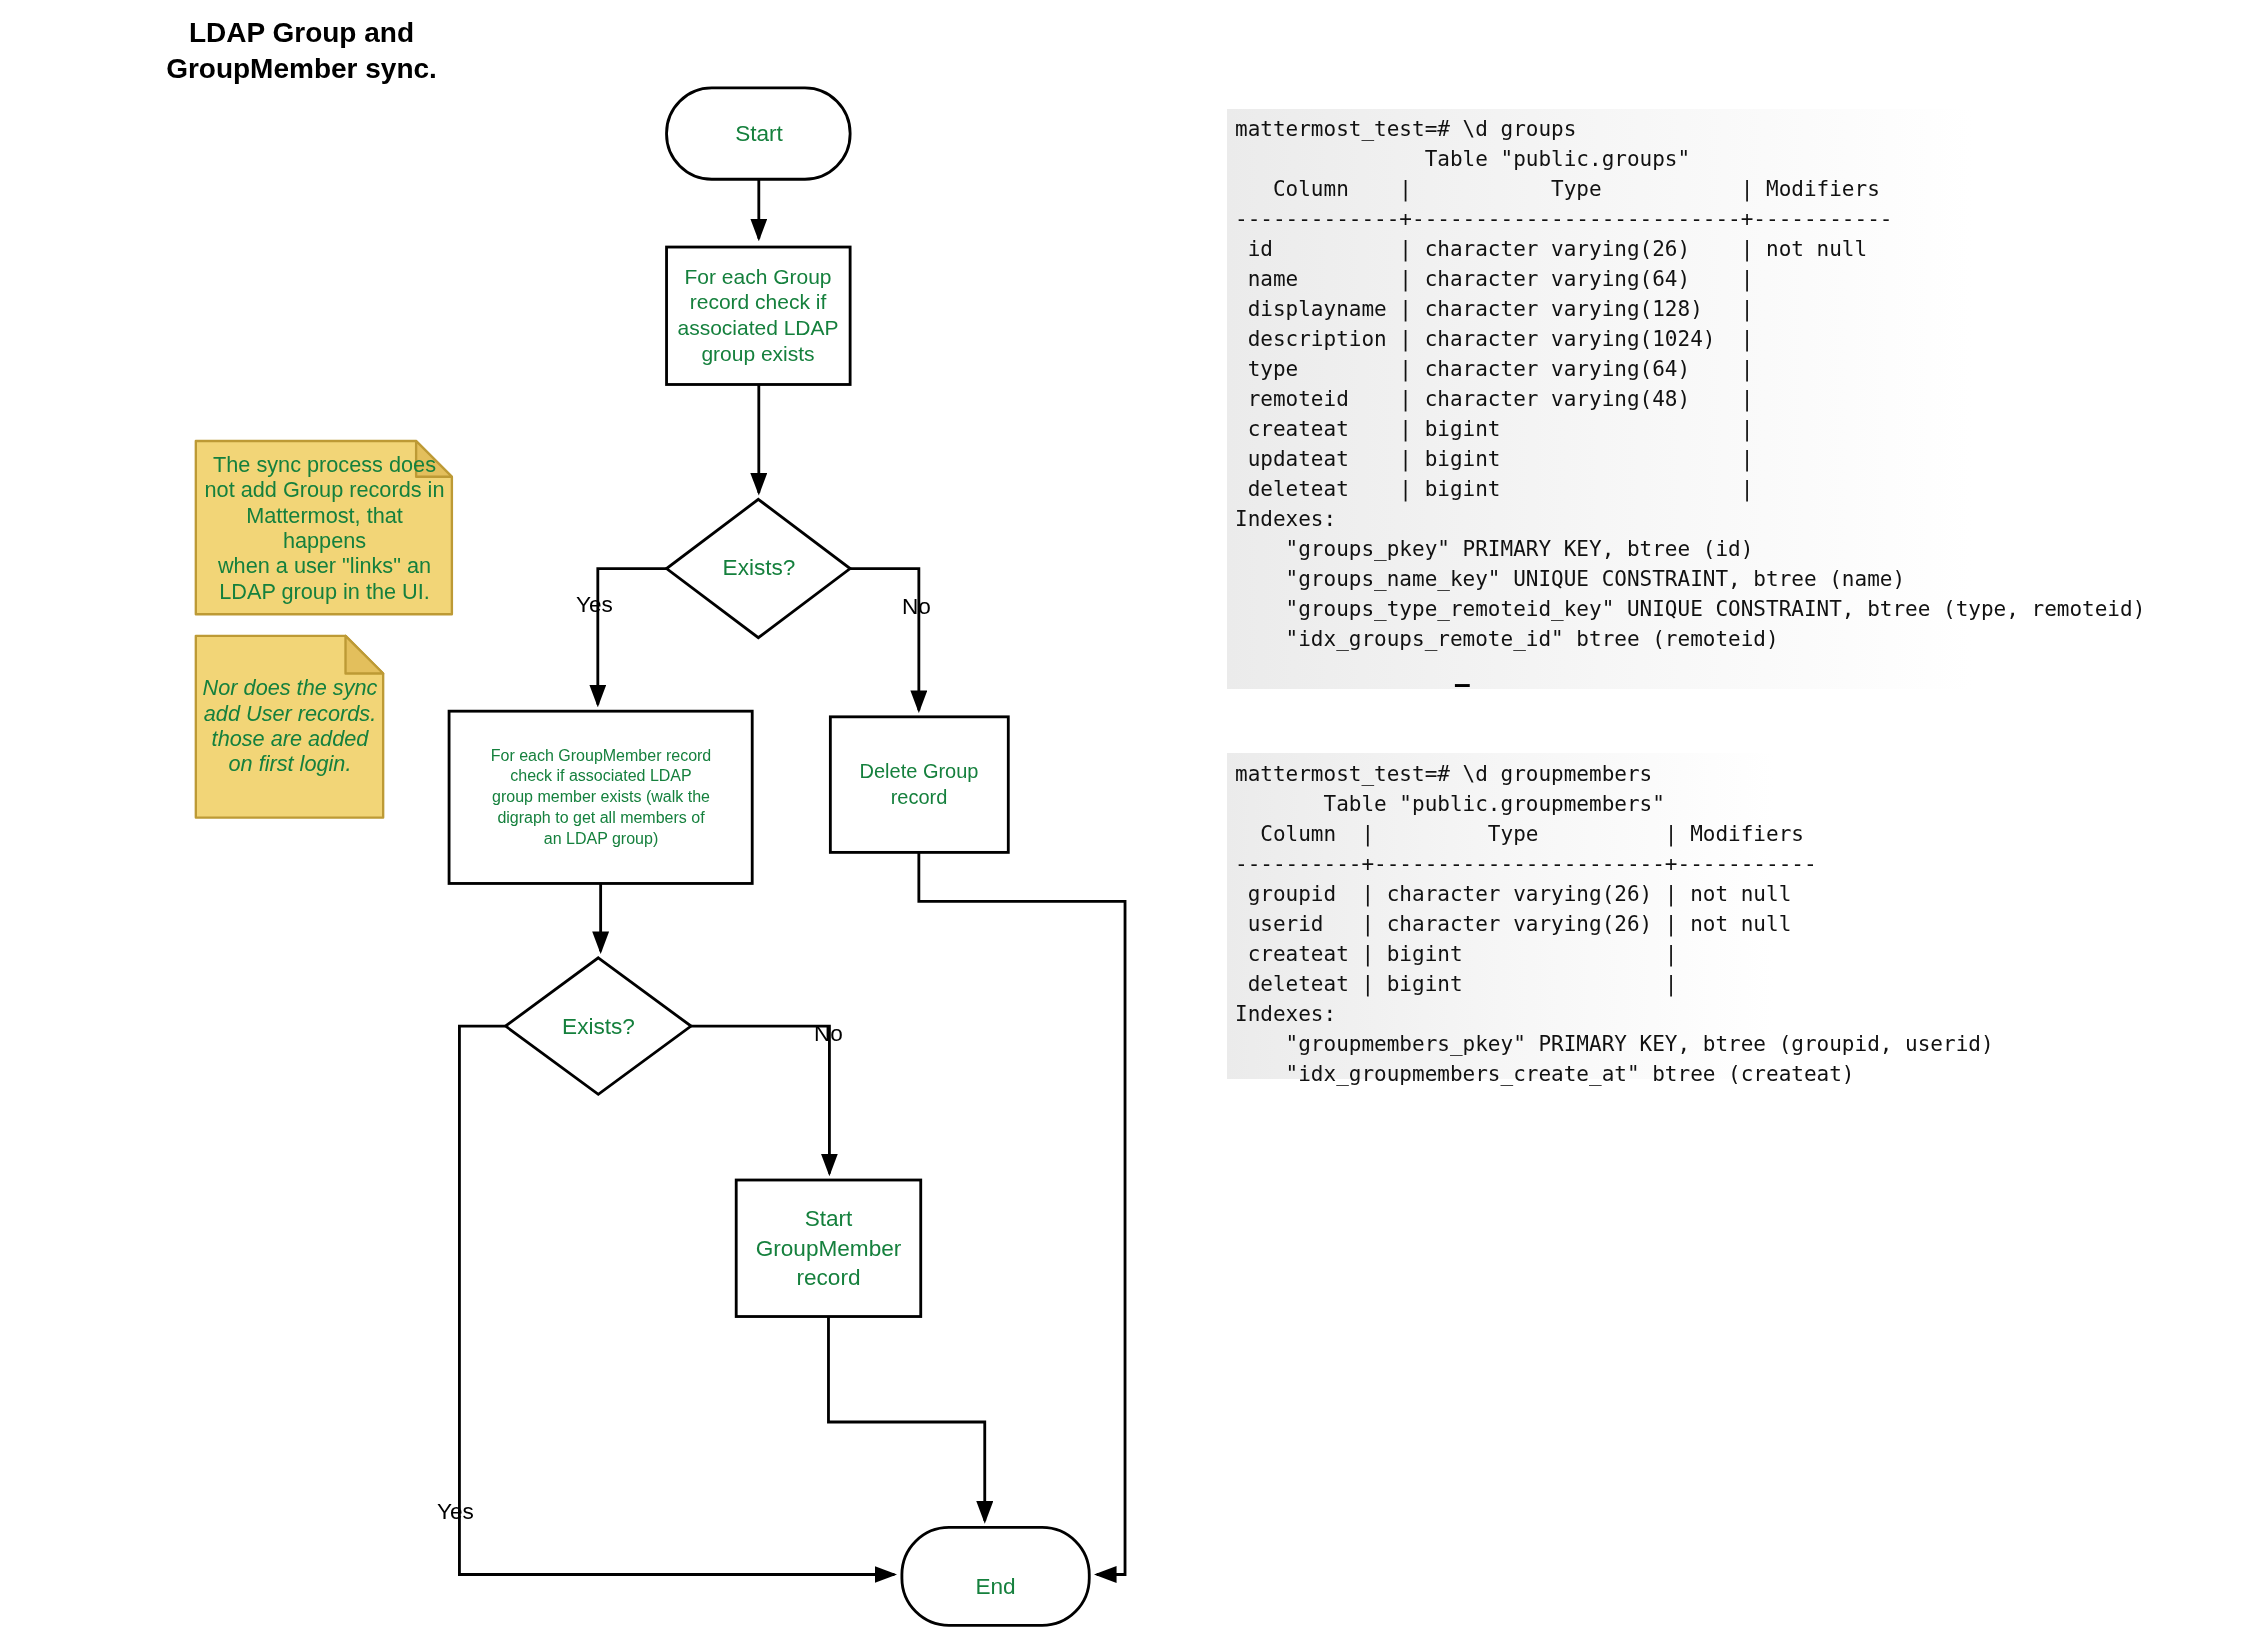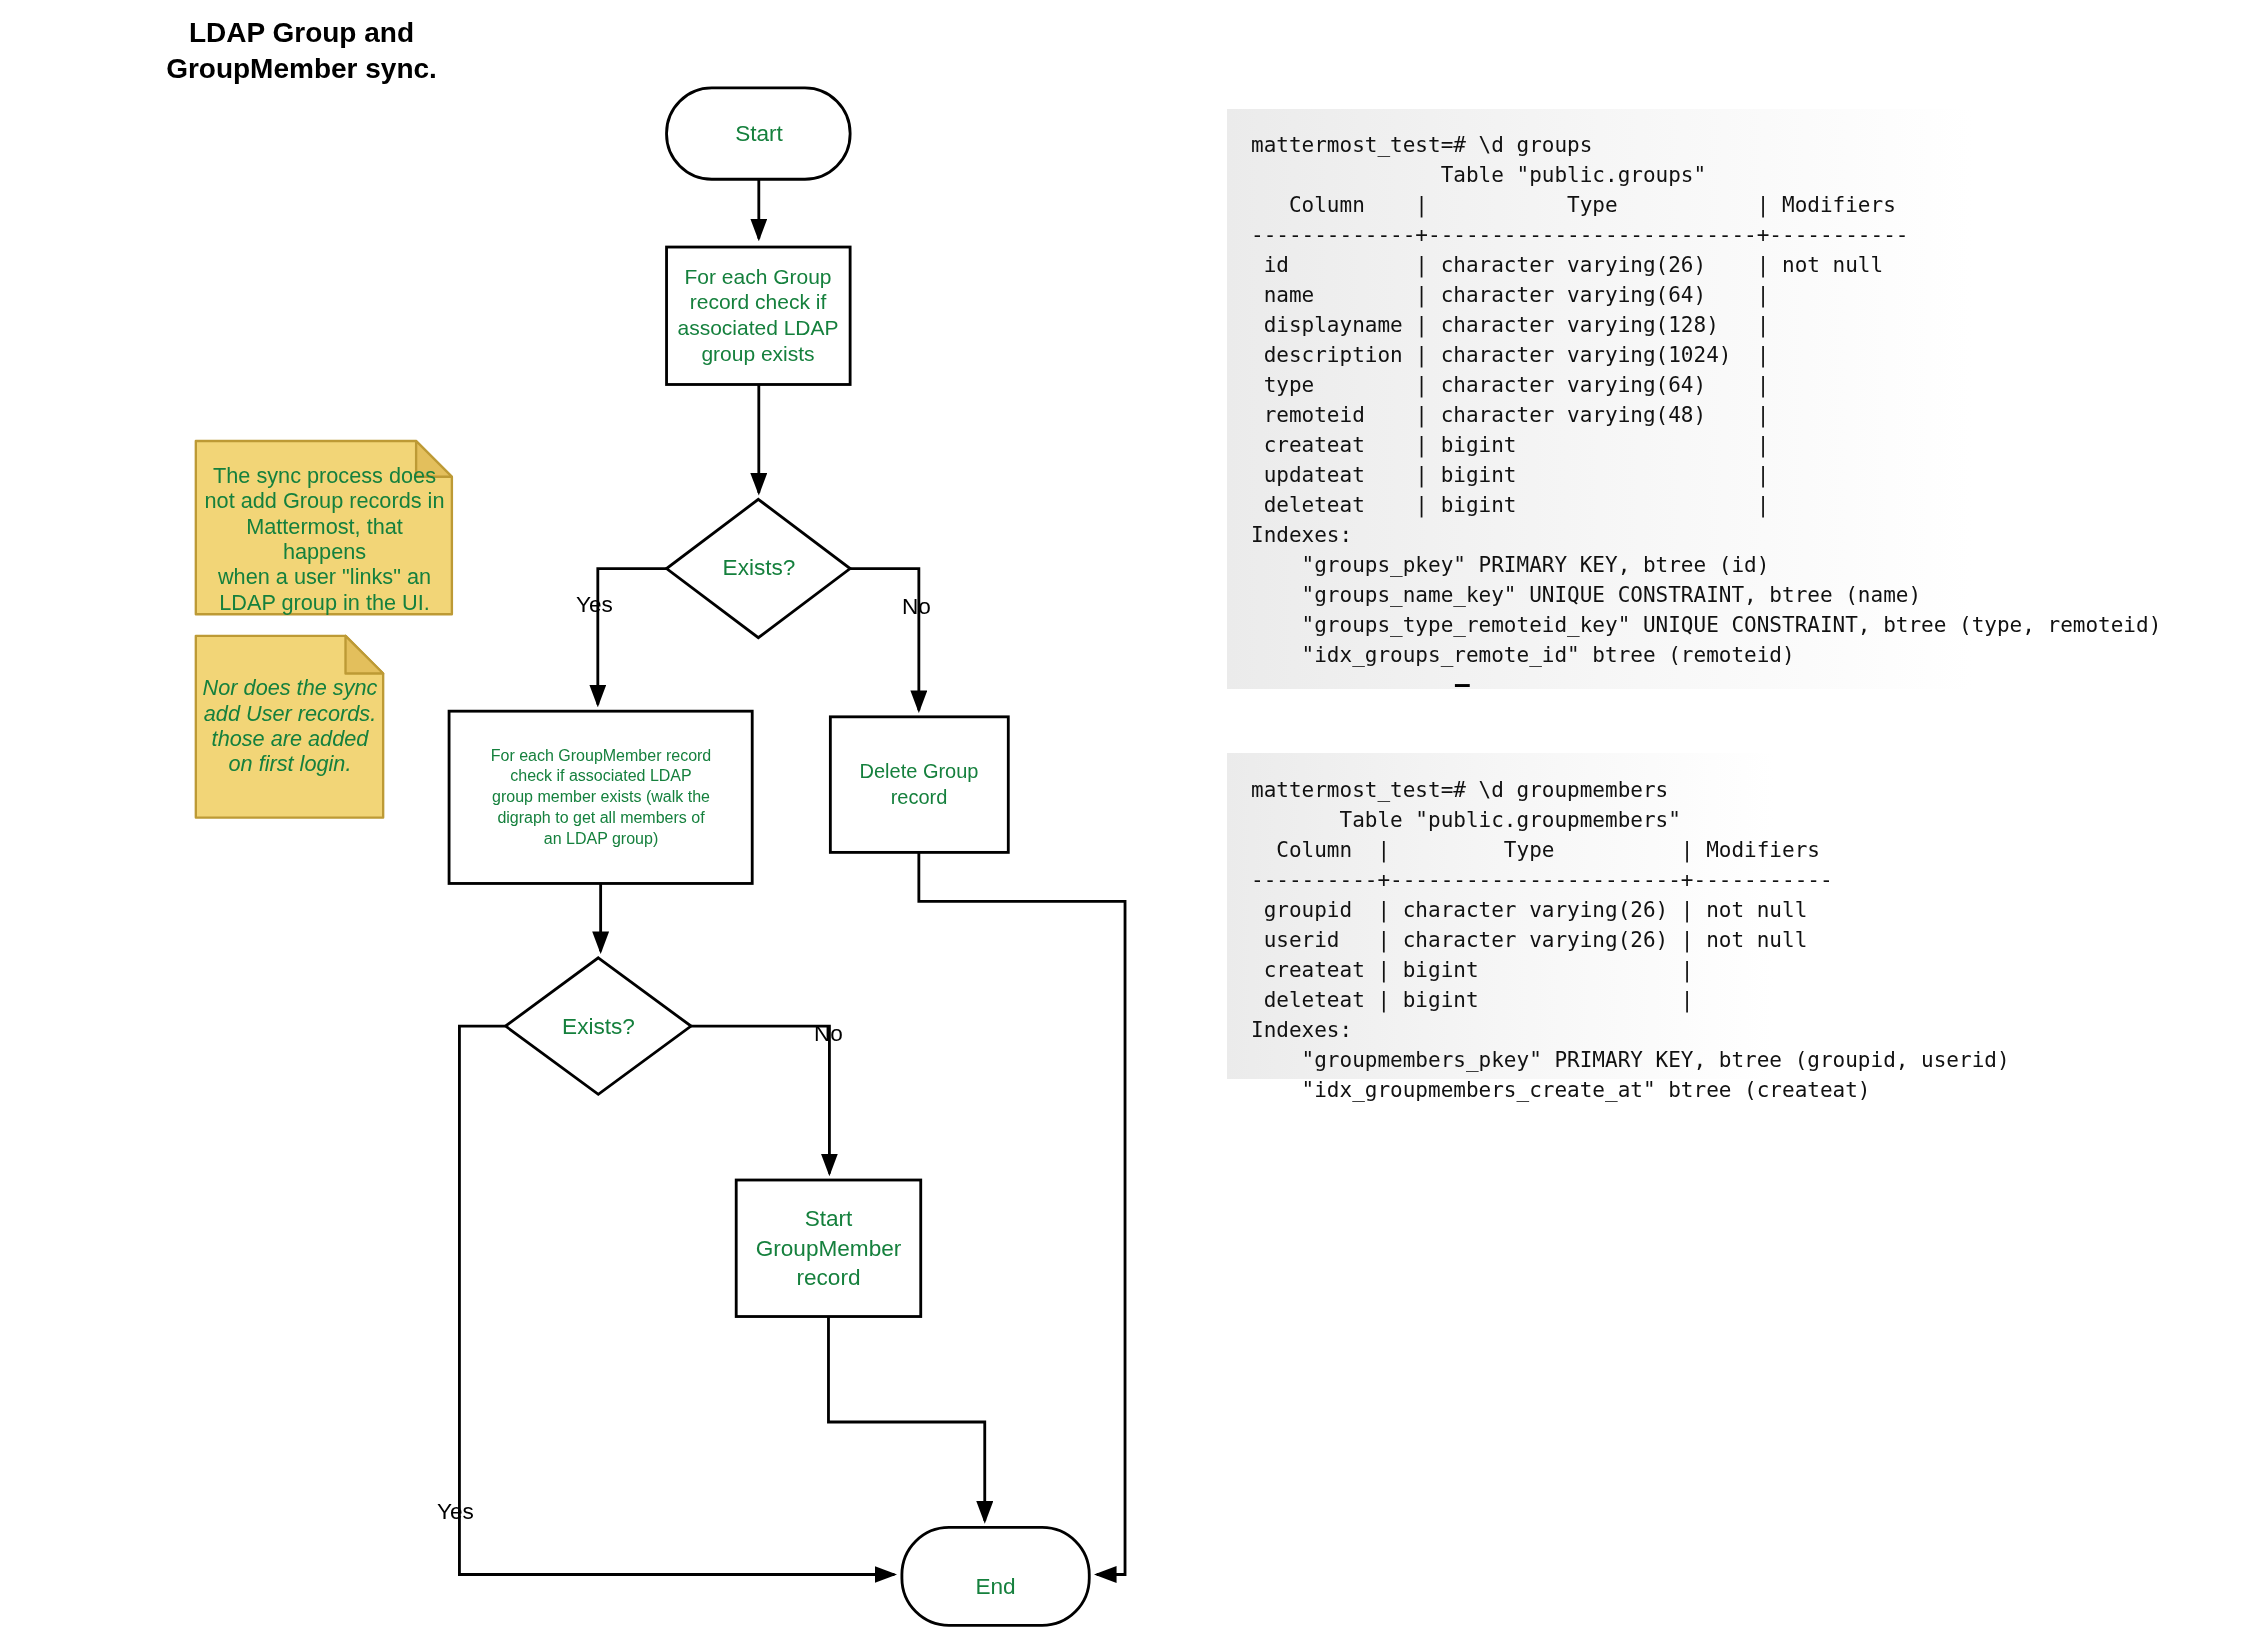--- a/index.html
+++ b/index.html
@@ -14,21 +14,21 @@
     position:absolute;display:flex;align-items:center;justify-content:center;
     text-align:center;white-space:pre-line;line-height:1.22;color:#15803d;
   }
   .tag{position:absolute;font-size:22.6px;color:#000;white-space:nowrap;}
   .title{
     position:absolute;left:113px;top:15px;width:377px;
     font-size:28px;line-height:36px;font-weight:bold;text-align:center;white-space:pre-line;
   }
   .term-bg{position:absolute;background:linear-gradient(to right,#ebebeb 0%,#f6f6f6 40%,#ffffff 80%);}
   pre.term{
-    position:absolute;margin:16px;font-family:"DejaVu Sans Mono","Liberation Mono",monospace;
+    position:absolute;margin:0;font-family:"DejaVu Sans Mono","Liberation Mono",monospace;
     font-size:21px;line-height:30px;color:#111;white-space:pre;
   }
   .dash{position:absolute;font-size:30px;font-weight:bold;color:#000;}
   .note-text{font-size:21.7px;line-height:25.4px;}
 </style>
 </head>
 <body>
 
 <svg class="diagram" width="2267" height="1637" viewBox="0 0 2408 1738">
   <defs>
@@ -90,21 +90,21 @@
 
 <span class="tag" style="left:814px;top:1021px;">No</span>
 <span class="tag" style="left:437px;top:1499px;">Yes</span>
 
 <div class="lbl" style="left:740px;top:1184px;width:177px;height:129px;font-size:22.6px;line-height:1.3;">Start
 GroupMember
 record</div>
 
 <div class="lbl" style="left:902px;top:1527px;width:187px;height:120px;font-size:22.6px;">End</div>
 
-<div class="lbl note-text" style="left:202px;top:458px;width:245px;height:162px;">The sync process does
+<div class="lbl note-text" style="left:202px;top:447px;width:245px;height:162px;">The sync process does
 not add Group records in
 Mattermost, that happens
 when a user "links" an
 LDAP group in the UI.</div>
 <div class="lbl note-text" style="left:202px;top:641px;width:176px;height:170px;font-style:italic;">Nor does the sync
 add User records.
 those are added
 on first login.</div>
 
 <div class="term-bg" style="left:1227px;top:109px;width:932px;height:580px;"></div>

